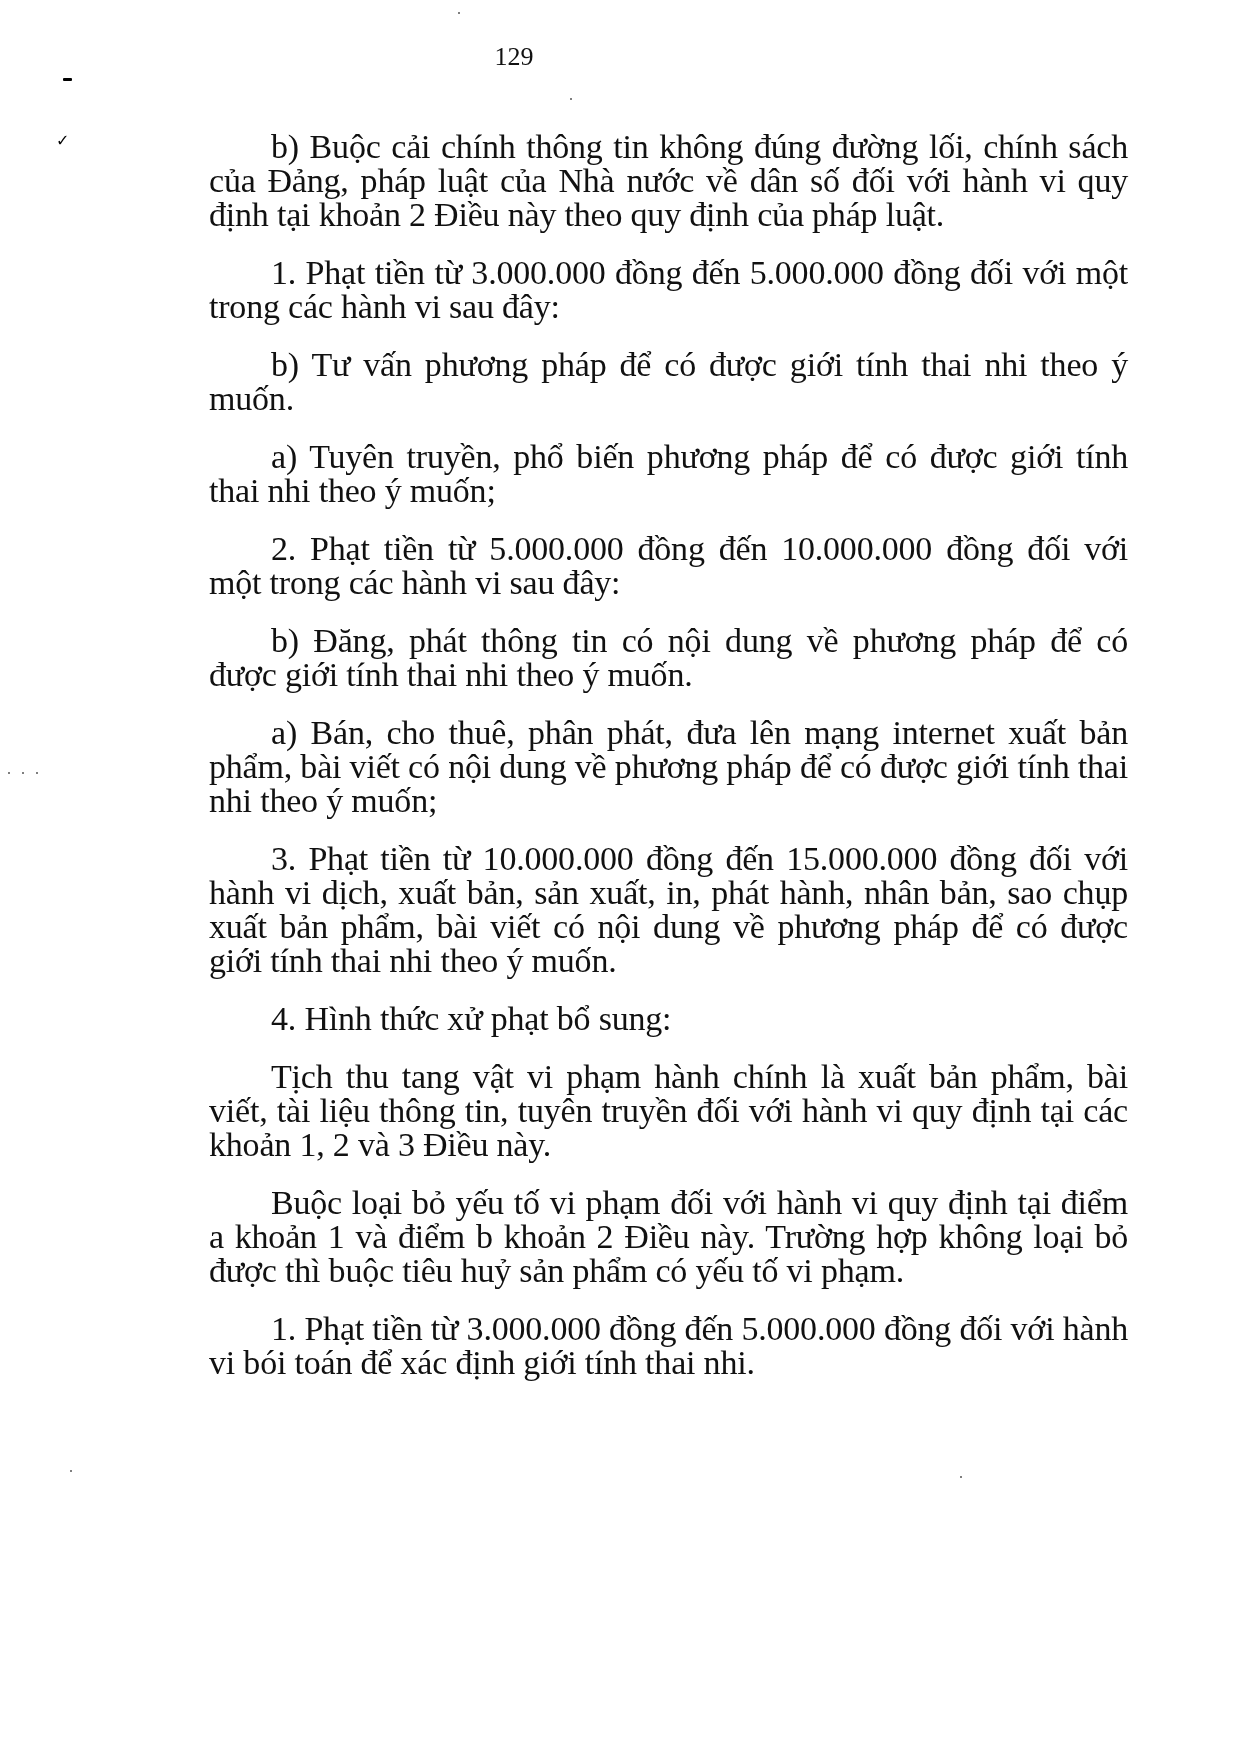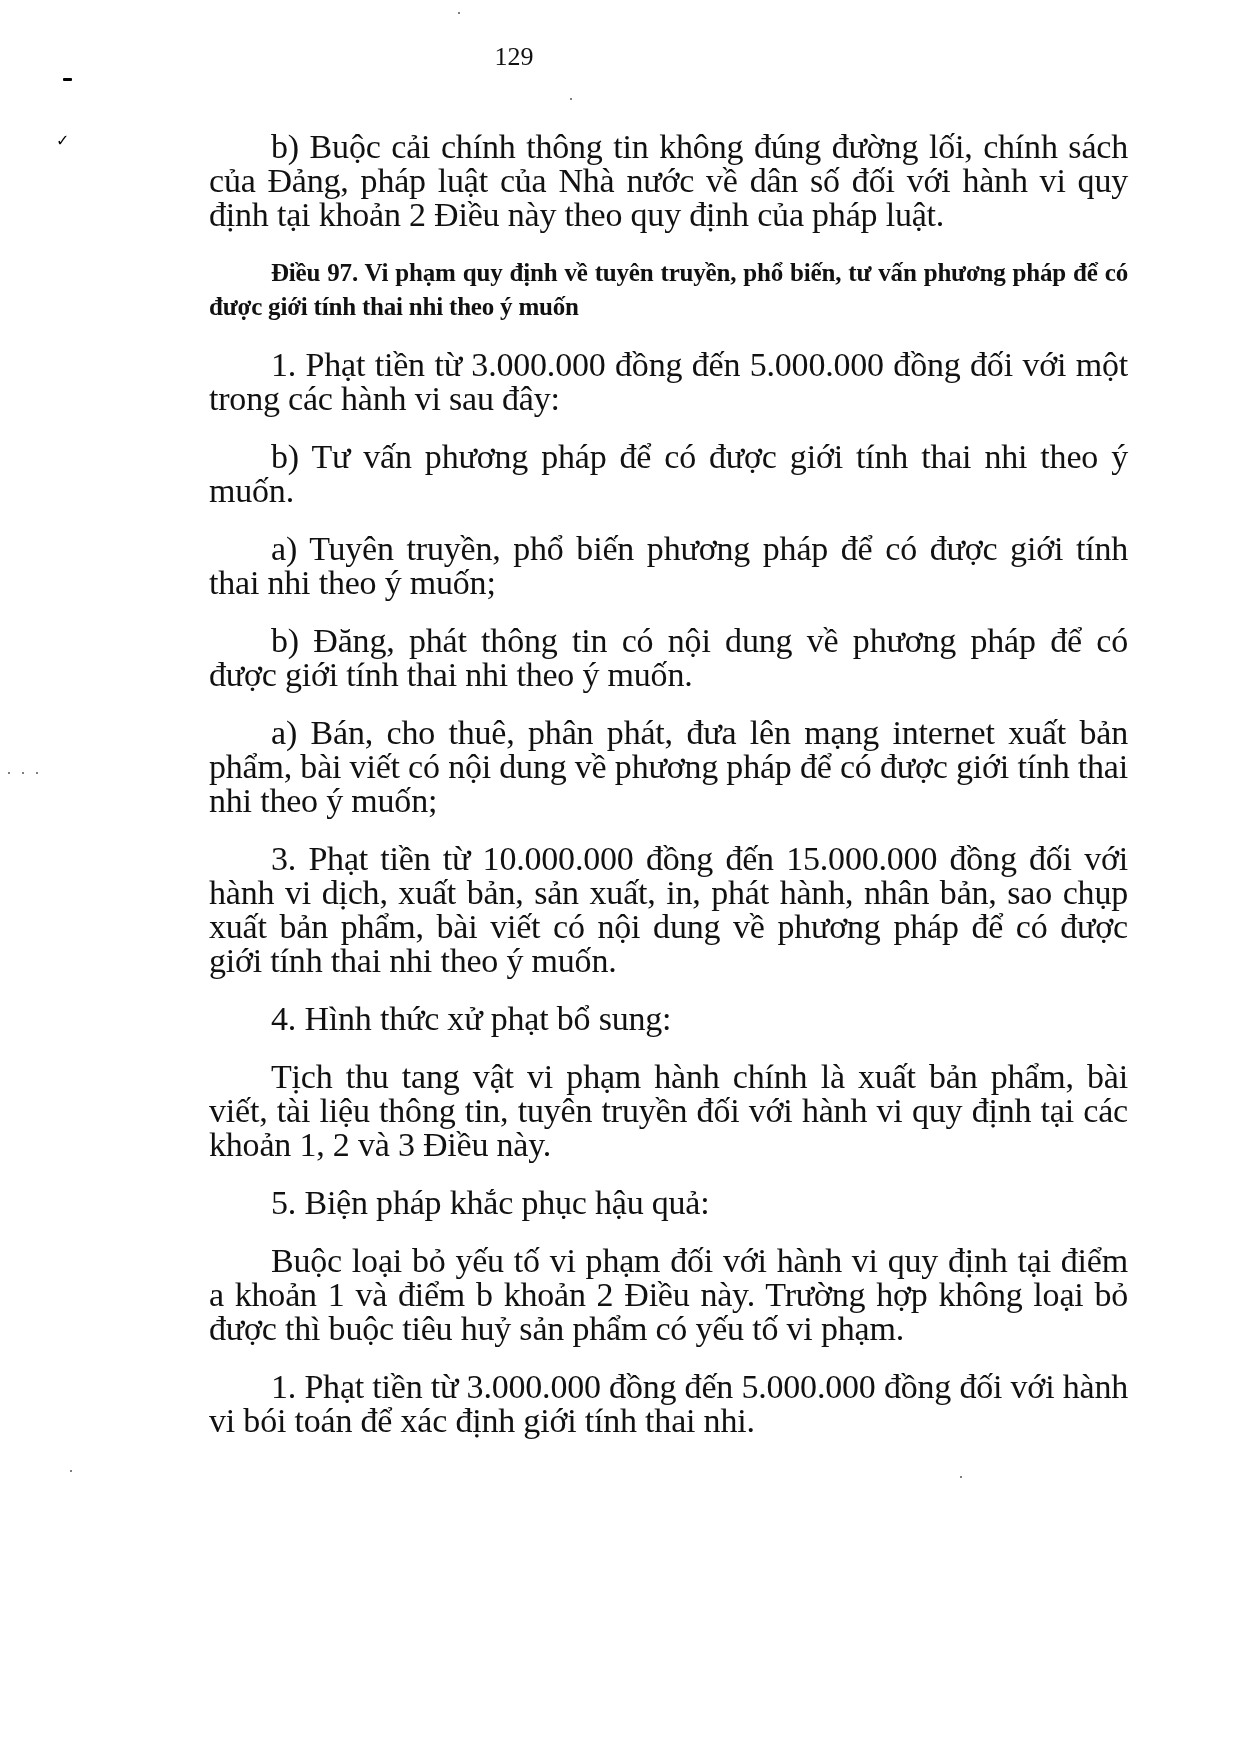--- a/index.html
+++ b/index.html
@@ -85,25 +85,24 @@
 <div class="speck" style="left:570px;top:98px;"></div>
 <div class="speck" style="left:8px;top:772px;"></div>
 <div class="speck" style="left:22px;top:772px;"></div>
 <div class="speck" style="left:36px;top:772px;"></div>
 <div class="speck" style="left:946px;top:940px;"></div>
 <div class="speck" style="left:960px;top:1476px;"></div>
 <div class="speck" style="left:70px;top:1470px;"></div>
 
 <div class="content">
   <p class="para">b) Buộc cải chính thông tin không đúng đường lối, chính sách của Đảng, pháp luật của Nhà nước về dân số đối với hành vi quy định tại khoản 2 Điều này theo quy định của pháp luật.</p>
-  <p class="heading">Điều 97. Vi phạm quy định về tuyên truyền, phổ biến, tư vấn phương pháp để có được giới tính thai nhi theo ý muốn</p>
   <p class="para">1. Phạt tiền từ 3.000.000 đồng đến 5.000.000 đồng đối với một trong các hành vi sau đây:</p>
   <p class="para">b) Tư vấn phương pháp để có được giới tính thai nhi theo ý muốn.</p>
   <p class="para">a) Tuyên truyền, phổ biến phương pháp để có được giới tính thai nhi theo ý muốn;</p>
+  <p class="para">2. Phạt tiền từ 5.000.000 đồng đến 10.000.000 đồng đối với một trong các hành vi sau đây:</p>
   <p class="para">b) Đăng, phát thông tin có nội dung về phương pháp để có được giới tính thai nhi theo ý muốn.</p>
   <p class="para">a) Bán, cho thuê, phân phát, đưa lên mạng internet xuất bản phẩm, bài viết có nội dung về phương pháp để có được giới tính thai nhi theo ý muốn;</p>
   <p class="para">3. Phạt tiền từ 10.000.000 đồng đến 15.000.000 đồng đối với hành vi dịch, xuất bản, sản xuất, in, phát hành, nhân bản, sao chụp xuất bản phẩm, bài viết có nội dung về phương pháp để có được giới tính thai nhi theo ý muốn.</p>
   <p class="para">4. Hình thức xử phạt bổ sung:</p>
   <p class="para">Tịch thu tang vật vi phạm hành chính là xuất bản phẩm, bài viết, tài liệu thông tin, tuyên truyền đối với hành vi quy định tại các khoản 1, 2 và 3 Điều này.</p>
-  <p class="para">5. Biện pháp khắc phục hậu quả:</p>
   <p class="para">Buộc loại bỏ yếu tố vi phạm đối với hành vi quy định tại điểm a khoản 1 và điểm b khoản 2 Điều này. Trường hợp không loại bỏ được thì buộc tiêu huỷ sản phẩm có yếu tố vi phạm.</p>
   <p class="para">1. Phạt tiền từ 3.000.000 đồng đến 5.000.000 đồng đối với hành vi bói toán để xác định giới tính thai nhi.</p>
 </div>
 
 </body></html>

